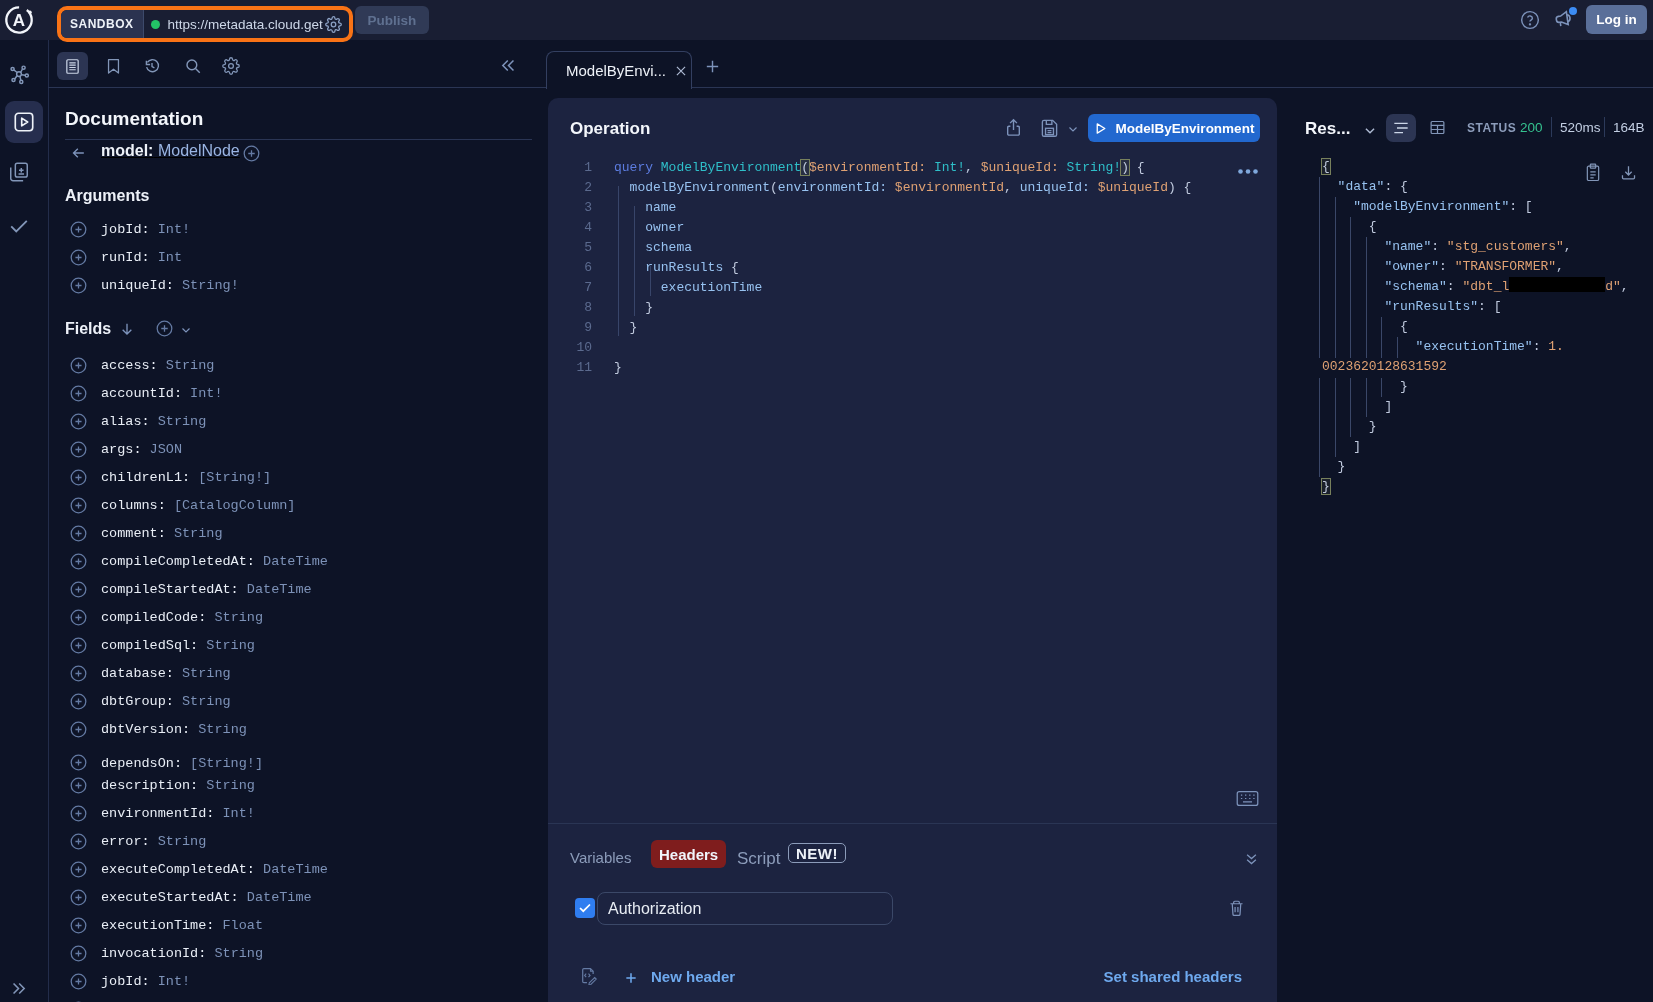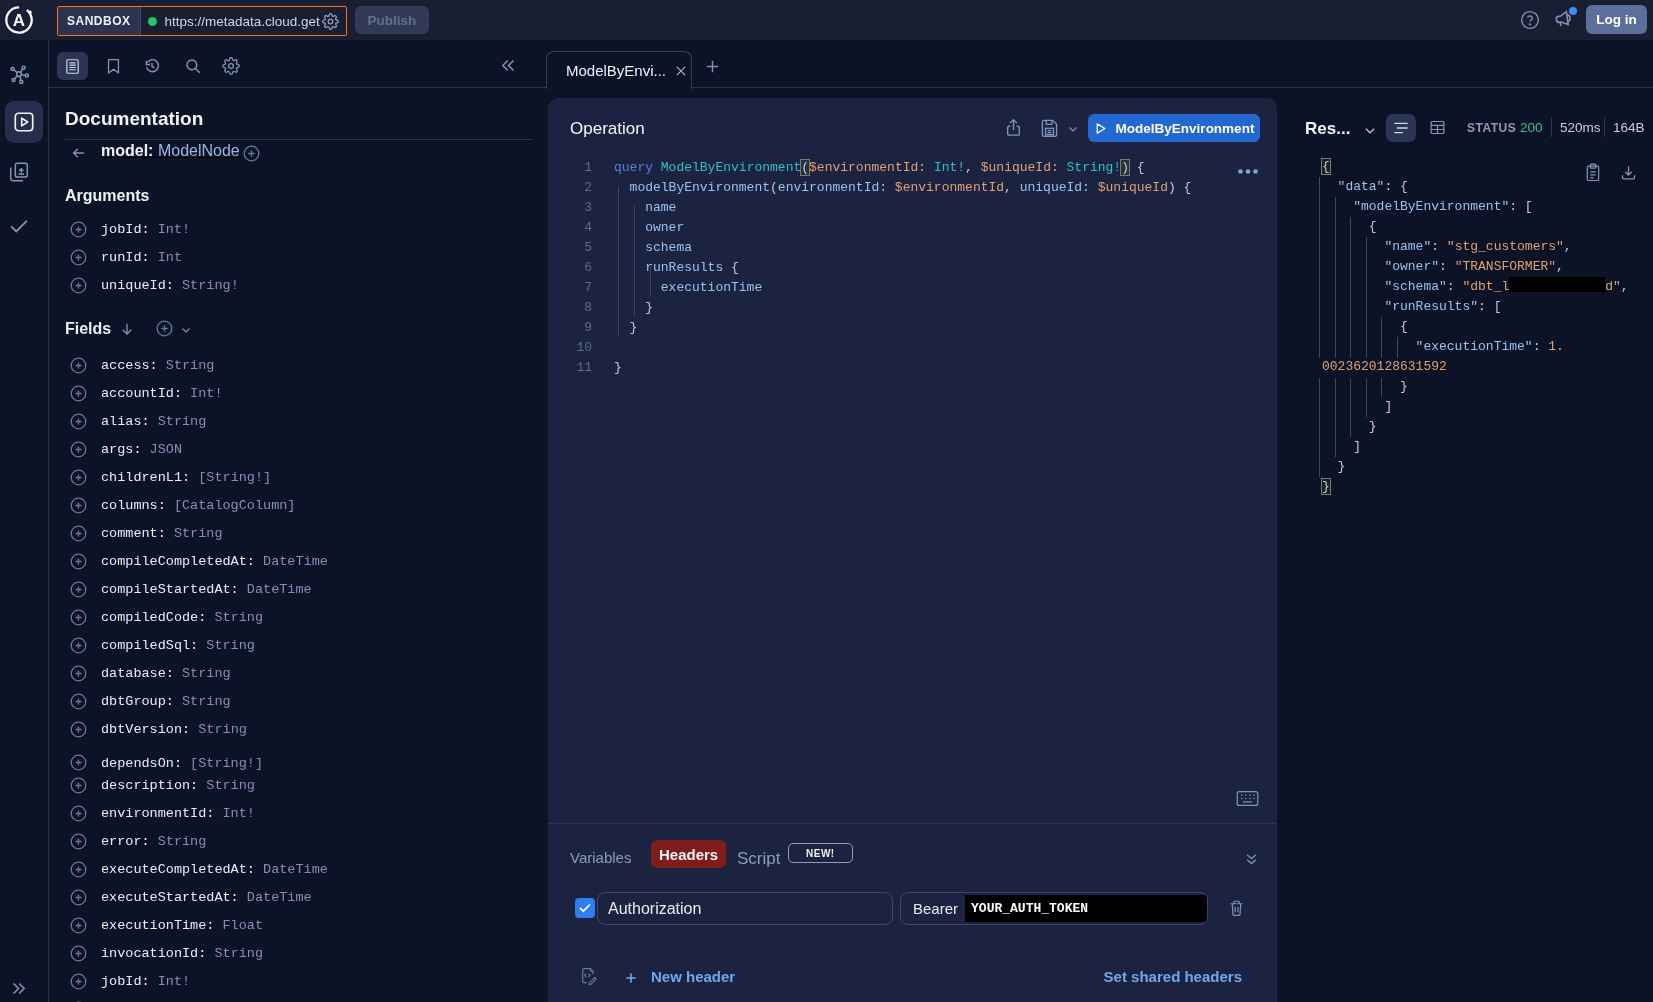--- a/index.html
+++ b/index.html
@@ -30,21 +30,21 @@
 <body>
 
 <div class="abs" id="topbar"></div>
 
 <svg class="abs" style="left:4px;top:5px;" width="30" height="30" viewBox="0 0 30 30">
   <circle cx="15" cy="15" r="12.7" fill="none" stroke="#f2f5fa" stroke-width="2.3" stroke-dasharray="71 8.8" transform="rotate(-52 15 15)"></circle>
   <circle cx="26" cy="7.2" r="1.7" fill="#f2f5fa"></circle>
   <text x="15" y="21" text-anchor="middle" font-family="Liberation Sans" font-weight="bold" font-size="17" fill="#f2f5fa">A</text>
 </svg>
 
-<div class="abs" style="left:57px;top:6px;width:288px;height:28px;border:1px solid #f97316;border-radius:2px;display:flex;overflow:hidden;">
+<div class="abs" style="left:57px;top:6px;width:288px;height:28px;border:4px solid #f97316;border-radius:10px;display:flex;overflow:hidden;">
   <div style="background:#2b3350;border-right:1px solid #3d4a6b;display:flex;align-items:center;padding:0 9px;">
     <span style="color:#eef2f8;font-weight:bold;font-size:12px;letter-spacing:0.5px;">SANDBOX</span>
   </div>
   <div style="display:flex;align-items:center;padding:0 7px;flex:1;min-width:0;">
     <span style="width:9px;height:9px;border-radius:50%;background:#23c366;flex:none;"></span>
     <span style="margin-left:8px;margin-right:2px;color:#cdd7e8;font-size:13.5px;white-space:nowrap;overflow:hidden;flex:1;">https://metadata.cloud.getdbt</span>
     <svg width="17" height="17" viewBox="0 0 24 24" fill="none" stroke="#8ba0c4" stroke-width="1.8" style="flex:none;">
       <circle cx="12" cy="12" r="3.2"></circle>
       <path d="M19.4 15a1.65 1.65 0 0 0 .33 1.82l.06.06a2 2 0 1 1-2.83 2.83l-.06-.06a1.65 1.65 0 0 0-1.82-.33 1.65 1.65 0 0 0-1 1.51V21a2 2 0 1 1-4 0v-.09A1.65 1.65 0 0 0 9 19.4a1.65 1.65 0 0 0-1.82.33l-.06.06a2 2 0 1 1-2.83-2.83l.06-.06a1.65 1.65 0 0 0 .33-1.82 1.65 1.65 0 0 0-1.51-1H3a2 2 0 1 1 0-4h.09A1.65 1.65 0 0 0 4.6 9a1.65 1.65 0 0 0-.33-1.82l-.06-.06a2 2 0 1 1 2.83-2.83l.06.06a1.65 1.65 0 0 0 1.82.33H9a1.65 1.65 0 0 0 1-1.51V3a2 2 0 1 1 4 0v.09a1.65 1.65 0 0 0 1 1.51 1.65 1.65 0 0 0 1.82-.33l.06-.06a2 2 0 1 1 2.83 2.83l-.06.06a1.65 1.65 0 0 0-.33 1.82V9a1.65 1.65 0 0 0 1.51 1H21a2 2 0 1 1 0 4h-.09a1.65 1.65 0 0 0-1.51 1z"></path>
     </svg>
@@ -263,21 +263,21 @@
   <span style="margin-left:19px;color:#eef2f8;font-size:15px;">ModelByEnvi...</span>
   <svg style="margin-left:8px;" width="14" height="14" viewBox="0 0 24 24" fill="none" stroke="#aebbd4" stroke-width="2">
       <path d="M5 5 L19 19 M19 5 L5 19"></path>
     </svg>
 </div>
 <svg class="abs" style="left:704px;top:58px;" width="17" height="17" viewBox="0 0 24 24" fill="none" stroke="#7d93bb" stroke-width="2">
     <path d="M12 4 v16 M4 12 h16"></path>
   </svg>
 
 <div class="abs" id="card" style="left:548px;top:98px;width:729px;height:904px;background:#1c2340;border-radius:10px 10px 0 0;"></div>
-<div class="abs" style="left:570px;top:119px;color:#f3f6fb;font-weight:normal;font-size:17px;z-index:2;">Operation</div>
+<div class="abs" style="left:570px;top:119px;color:#f3f6fb;font-weight:bold;font-size:17px;z-index:2;">Operation</div>
 
 <svg class="abs" style="left:1006px;top:118px;z-index:2;" width="15" height="19" viewBox="0 0 24 30" fill="none" stroke="#7d93bb" stroke-width="2.2">
   <path d="M12 3 v16 M6.5 8 L12 2.5 L17.5 8"></path>
   <path d="M7 13 H4.5 a1.8 1.8 0 0 0 -1.8 1.8 v10.5 a1.8 1.8 0 0 0 1.8 1.8 h15 a1.8 1.8 0 0 0 1.8 -1.8 V14.8 A1.8 1.8 0 0 0 19.5 13 H17"></path>
 </svg>
 
 <svg class="abs" style="left:1040px;top:118px;z-index:2;" width="19" height="19" viewBox="0 0 24 24" fill="none" stroke="#7d93bb" stroke-width="1.7">
   <path d="M3 5 a2 2 0 0 1 2 -2 h11 l5 5 v13 a2 2 0 0 1 -2 2 H5 a2 2 0 0 1 -2 -2 z"></path>
   <path d="M8 3 v5 h7 v-5"></path>
   <rect x="7" y="13" width="10" height="8"></rect>
@@ -315,37 +315,31 @@
   <rect x="1.5" y="1.5" width="25" height="17" rx="2.5"></rect>
   <path d="M6 6 h1.6 M11 6 h1.6 M16 6 h1.6 M21 6 h1.6 M6 10 h1.6 M11 10 h1.6 M16 10 h1.6 M21 10 h1.6 M8.5 14 h11"></path>
 </svg>
 
 <div class="abs" style="left:548px;top:823px;width:729px;height:1px;background:#2a3554;z-index:2;"></div>
 <div id="bottompanel" class="abs" style="left:548px;top:824px;width:729px;height:178px;z-index:2;">
 
   <div style="position:absolute;left:22px;top:25px;color:#8c9cba;font-size:15px;">Variables</div>
   <div style="position:absolute;left:103px;top:16px;height:28px;padding:0 8px;background:#7f1d1d;border-radius:6px;color:#f1f5fb;font-weight:bold;font-size:15px;display:flex;align-items:center;">Headers</div>
   <div style="position:absolute;left:189px;top:25px;color:#8c9cba;font-size:17px;">Script</div>
-  <div style="position:absolute;left:240px;top:19px;height:18px;padding:0 17px;border:1px solid #8c9cba;border-radius:5px;color:#eef2f8;font-weight:bold;font-size:10px;display:flex;align-items:center;letter-spacing:0.5px;">NEW!</div>
+  <div style="position:absolute;left:240px;top:19px;height:18px;padding:0 7px;border:1px solid #8c9cba;border-radius:5px;color:#eef2f8;font-weight:bold;font-size:15px;display:flex;align-items:center;letter-spacing:0.5px;">NEW!</div>
   <svg style="position:absolute;left:696px;top:28px;" width="15" height="15" viewBox="0 0 24 24" fill="none" stroke="#7d93bb" stroke-width="2">
       <path d="M5 4.5 l7 6 l7 -6 M5 12.5 l7 6 l7 -6"></path>
     </svg>
 
   <div style="position:absolute;left:27px;top:74px;width:20px;height:20px;background:#2f7df0;border-radius:4px;"></div>
   <svg style="position:absolute;left:30px;top:78px;" width="14" height="12" viewBox="0 0 24 20" fill="none" stroke="#fff" stroke-width="3">
       <path d="M3.5 10 L9 15.5 L20.5 4"></path>
     </svg>
   <div style="position:absolute;left:49px;top:68px;width:294px;height:31px;border:1px solid #3b4868;border-radius:8px;display:flex;align-items:center;">
     <span style="margin-left:10px;color:#e8edf4;font-size:16px;">Authorization</span>
-  </div>
-  <div style="position:absolute;left:352px;top:68px;width:306px;height:31px;border:1px solid #3b4868;border-radius:8px;display:flex;align-items:center;overflow:hidden;">
-    <span style="margin-left:12px;color:#e8edf4;font-size:15px;">Bearer</span>
-    <div style="margin-left:7px;background:#000;height:27px;flex:1;display:flex;align-items:center;">
-      <span class="mono" style="margin-left:6px;color:#fff;font-weight:bold;font-size:13px;">YOUR_AUTH_TOKEN</span>
-    </div>
   </div>
   <svg style="position:absolute;left:680px;top:75px;" width="17" height="18" viewBox="0 0 24 24" fill="none" stroke="#7d93bb" stroke-width="1.7">
     <path d="M3.5 6 h17 M8 6 V4 a1.5 1.5 0 0 1 1.5 -1.5 h5 A1.5 1.5 0 0 1 16 4 v2 M6 6 l1 15 a1.5 1.5 0 0 0 1.5 1.4 h7 A1.5 1.5 0 0 0 17 21 l1 -15"></path>
     <path d="M10 10.5 v7.5 M14 10.5 v7.5"></path>
   </svg>
 
   <svg style="position:absolute;left:32px;top:143px;" width="17" height="18" viewBox="0 0 22 23" fill="none" stroke="#647aa3" stroke-width="1.6">
     <path d="M17 9 V5.5 L13.5 2 H5 a1.5 1.5 0 0 0 -1.5 1.5 v15 A1.5 1.5 0 0 0 5 20 h4"></path>
     <path d="M13.5 2 v3.5 h3.5" stroke-width="1.3"></path>
     <path d="M8 8.5 l-2 2.2 2 2.2 M11 8.5 l2 2.2 -2 2.2" stroke-width="1.4"></path>

